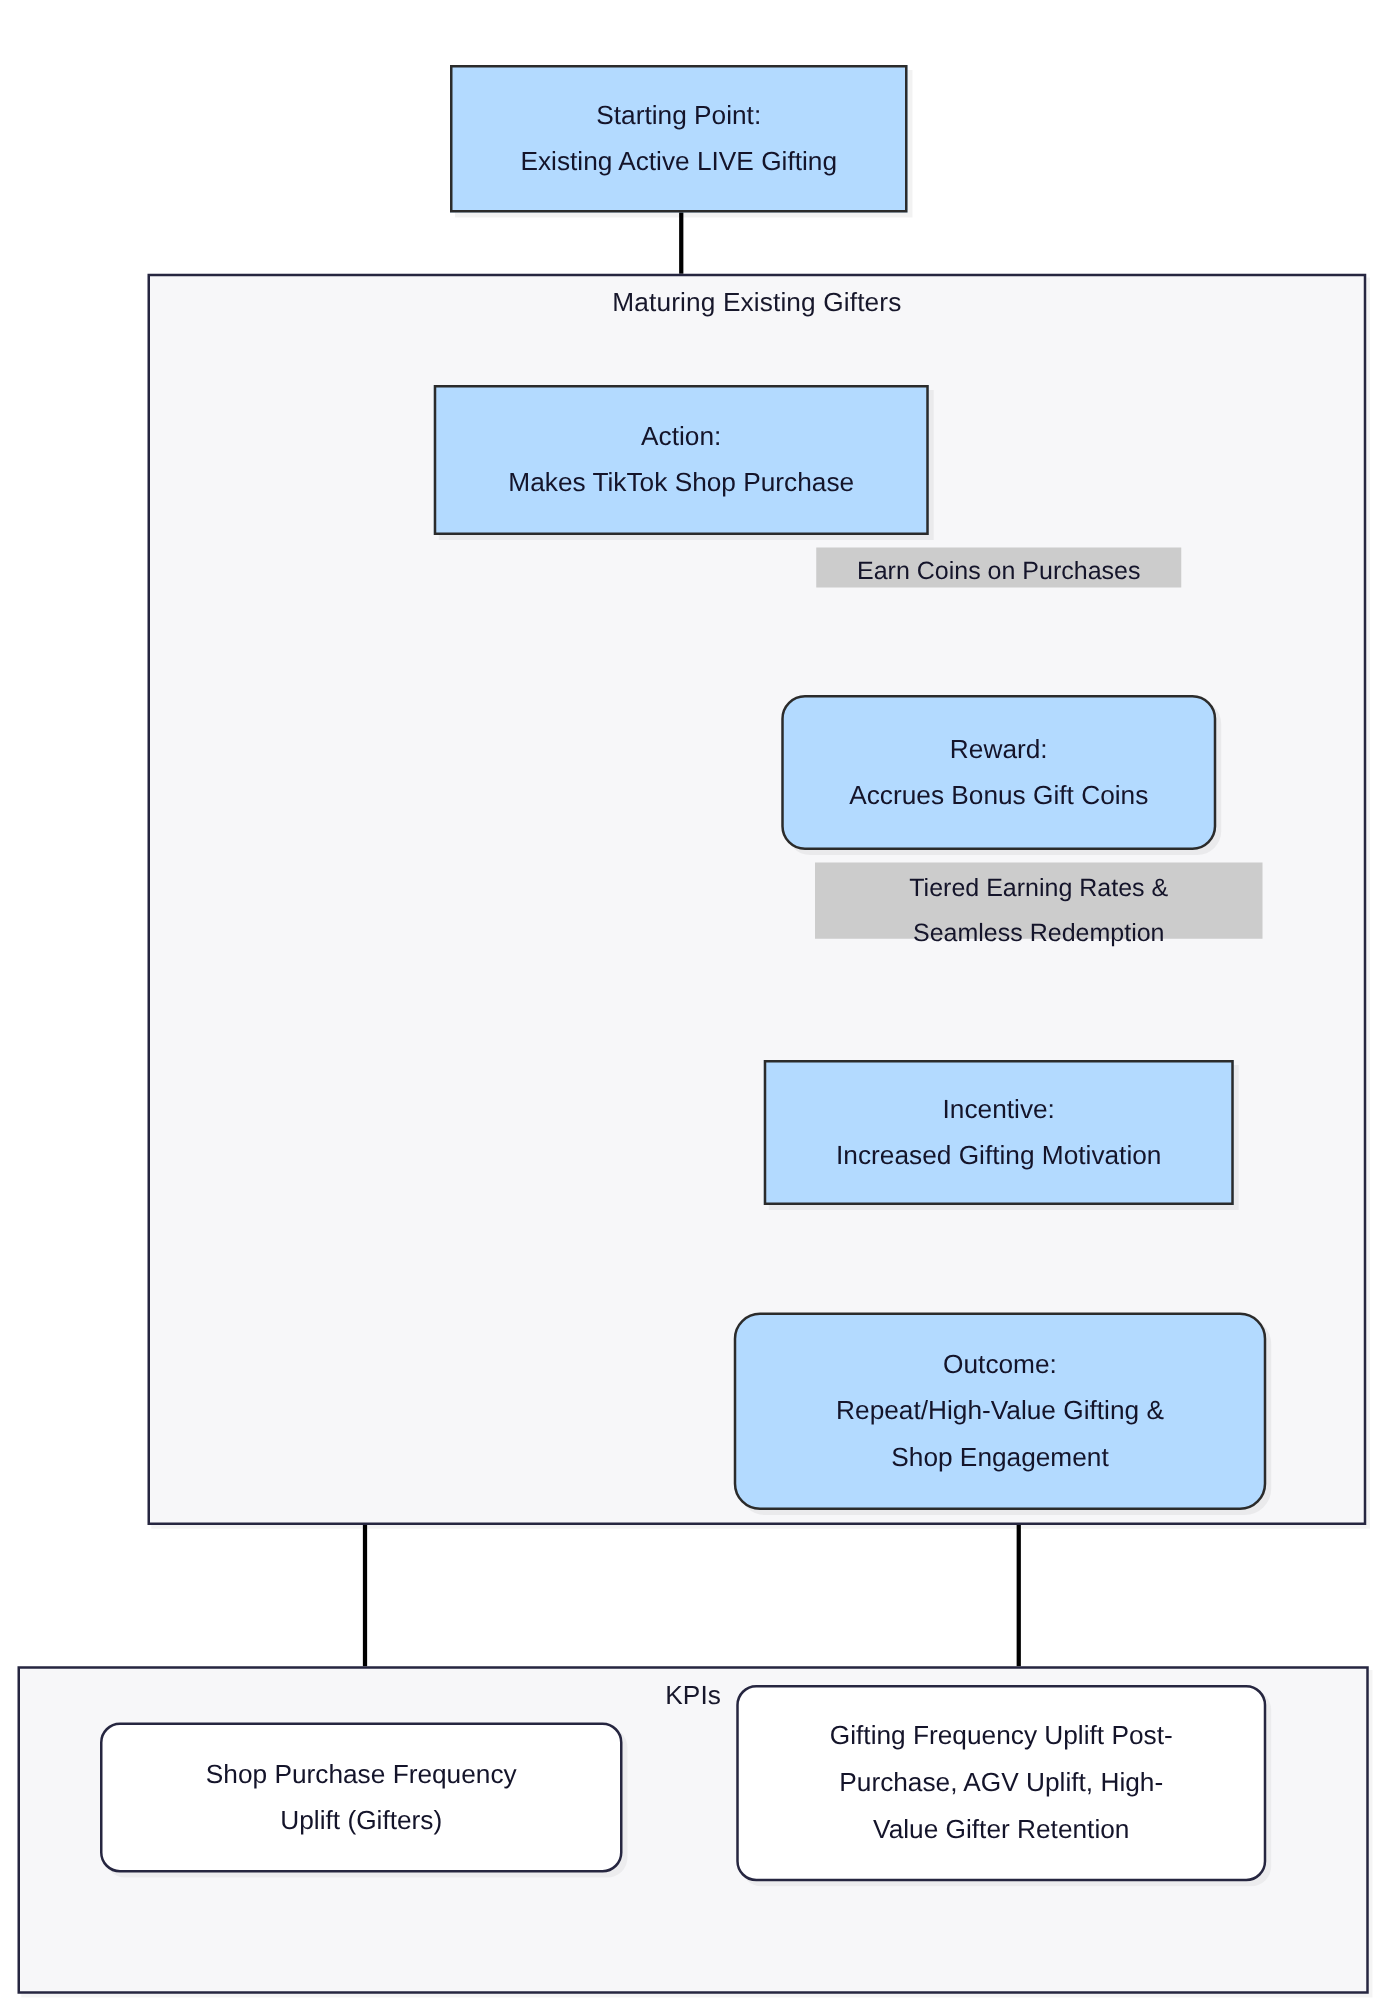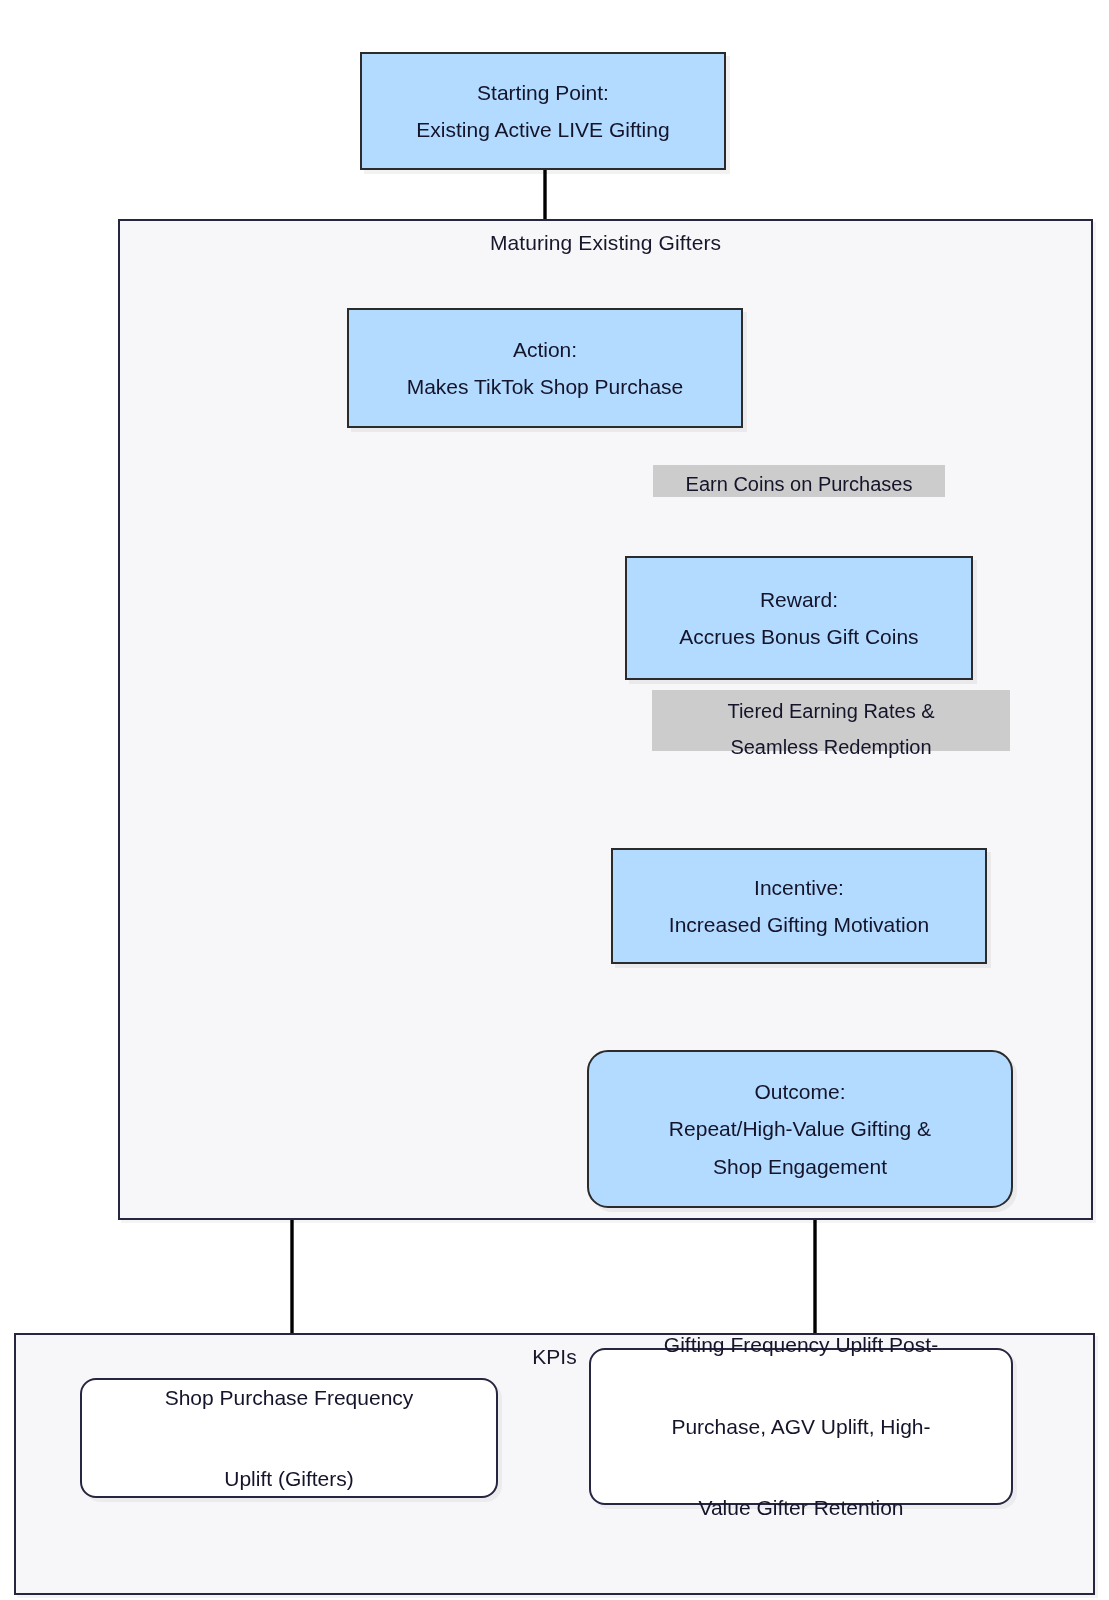--- a/index.html
+++ b/index.html
@@ -75,21 +75,20 @@
     border-radius: 16px;
     display: flex;
     flex-direction: column;
     align-items: center;
     justify-content: center;
     text-align: center;
     color: #14142a;
     font-size: 21px;
     line-height: 1.78;
     box-shadow: 4px 4px 0 rgba(0,0,0,0.045);
-    gap: 44px;
   }
   .kpi-node .ln { display: block; white-space: nowrap; }
 
   
   .edge-label {
     position: absolute;
     background: #cccccc;
     color: #14142a;
     font-size: 20px;
     line-height: 1.78;
@@ -136,25 +135,25 @@
 
   <div class="subgraph" style="left:118px; top:219px; width:975px; height:1001px;">
     <div class="subgraph-title">Maturing Existing Gifters</div>
   </div>
 
   <div class="node" style="left:347px; top:268px; width:396px; height:120px;">
     <span class="ln">Action:</span>
     <span class="ln">Makes TikTok Shop Purchase</span>
   </div>
 
-  <div class="edge-label" style="left:653px; top:438px; width:292px; height:32px;margin-top:27px;">
+  <div class="edge-label" style="left:653px; top:438px; width:292px; height:32px;">
     <span class="ln">Earn Coins on Purchases</span>
   </div>
 
-  <div class="node" style="left:625px; top:516px; width:348px; height:124px;">
+  <div class="node" style="left:625px; top:516px; width:348px; height:124px;border-radius:19px;">
     <span class="ln">Reward:</span>
     <span class="ln">Accrues Bonus Gift Coins</span>
   </div>
 
   <div class="edge-label" style="left:620px; top:690px; width:358px; height:61px; padding-top:4px;margin-left:32px;">
     <span class="ln">Tiered Earning Rates &amp;</span>
     <span class="ln">Seamless Redemption</span>
   </div>
 
   <div class="node" style="left:611px; top:808px; width:376px; height:116px;">

